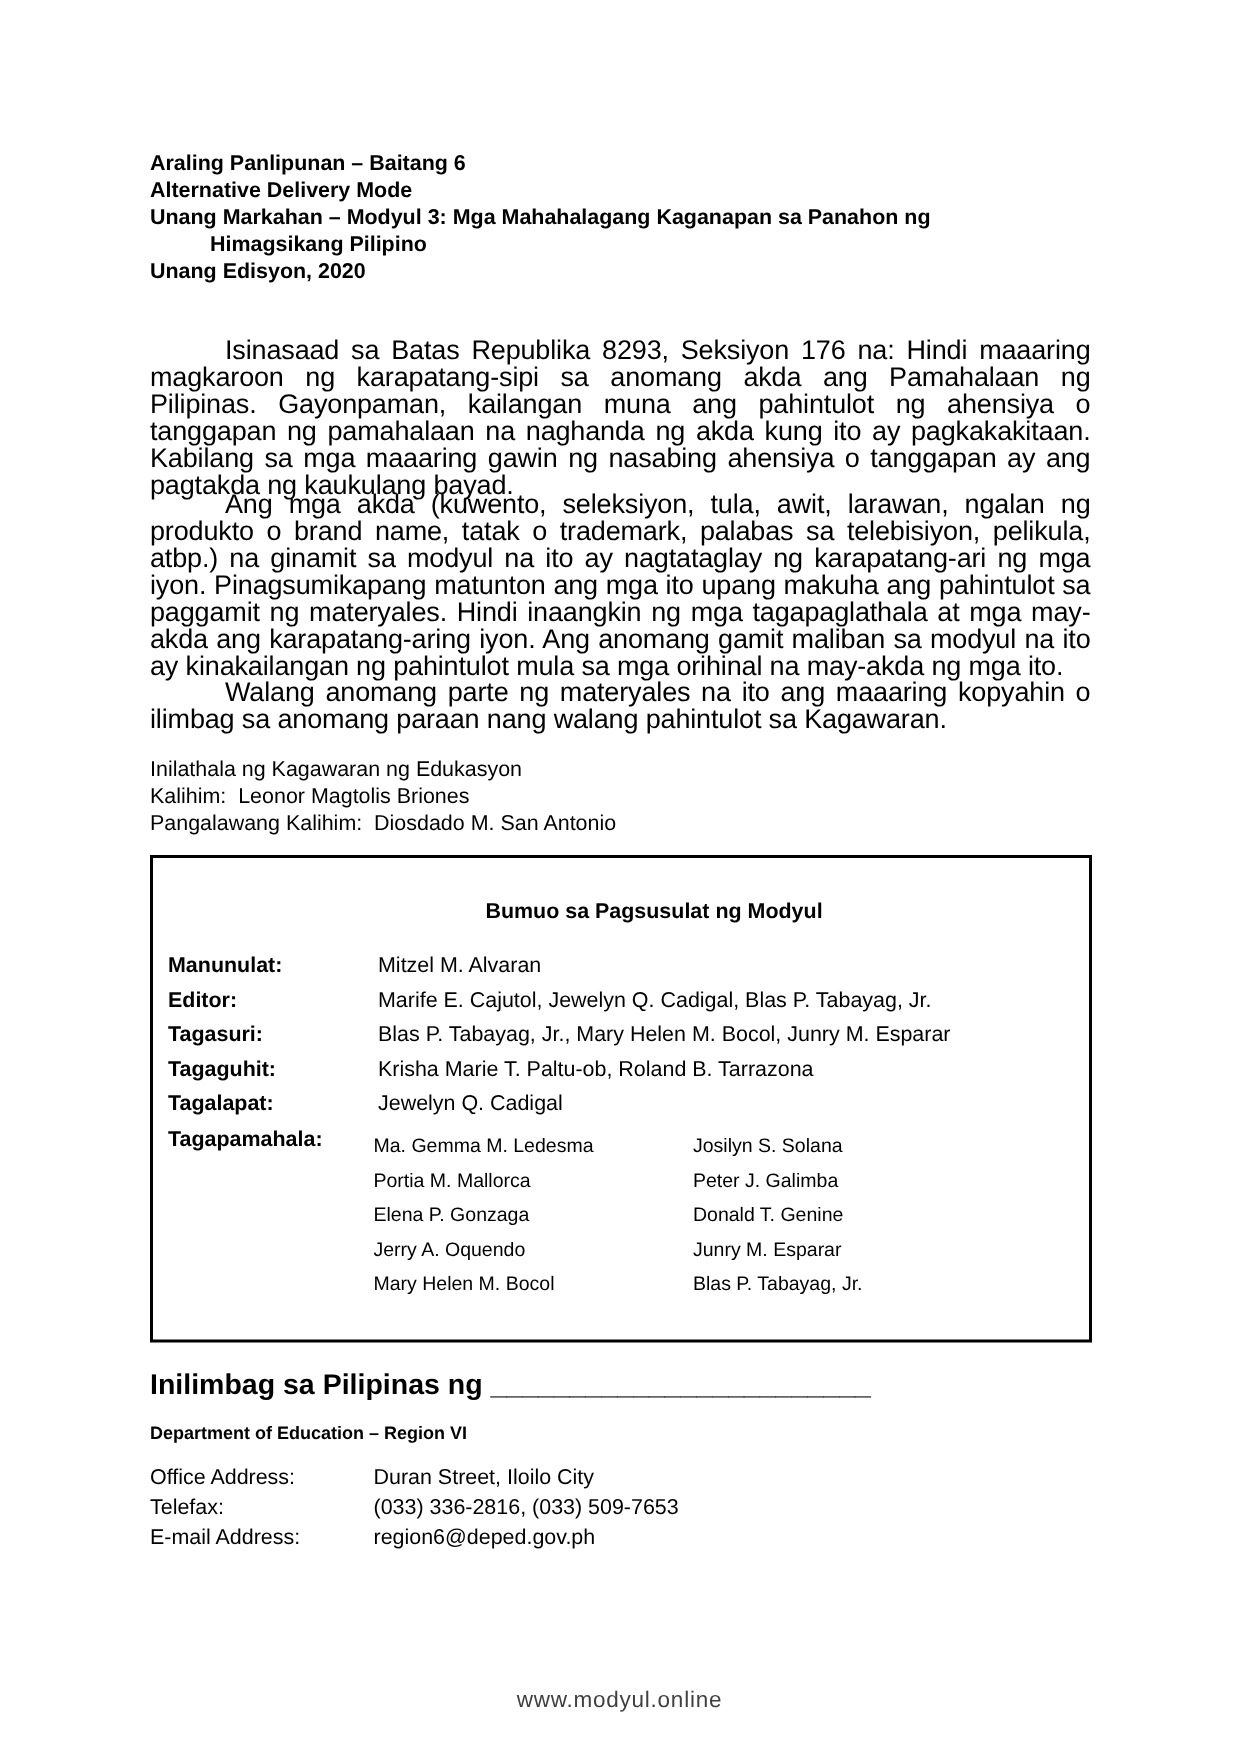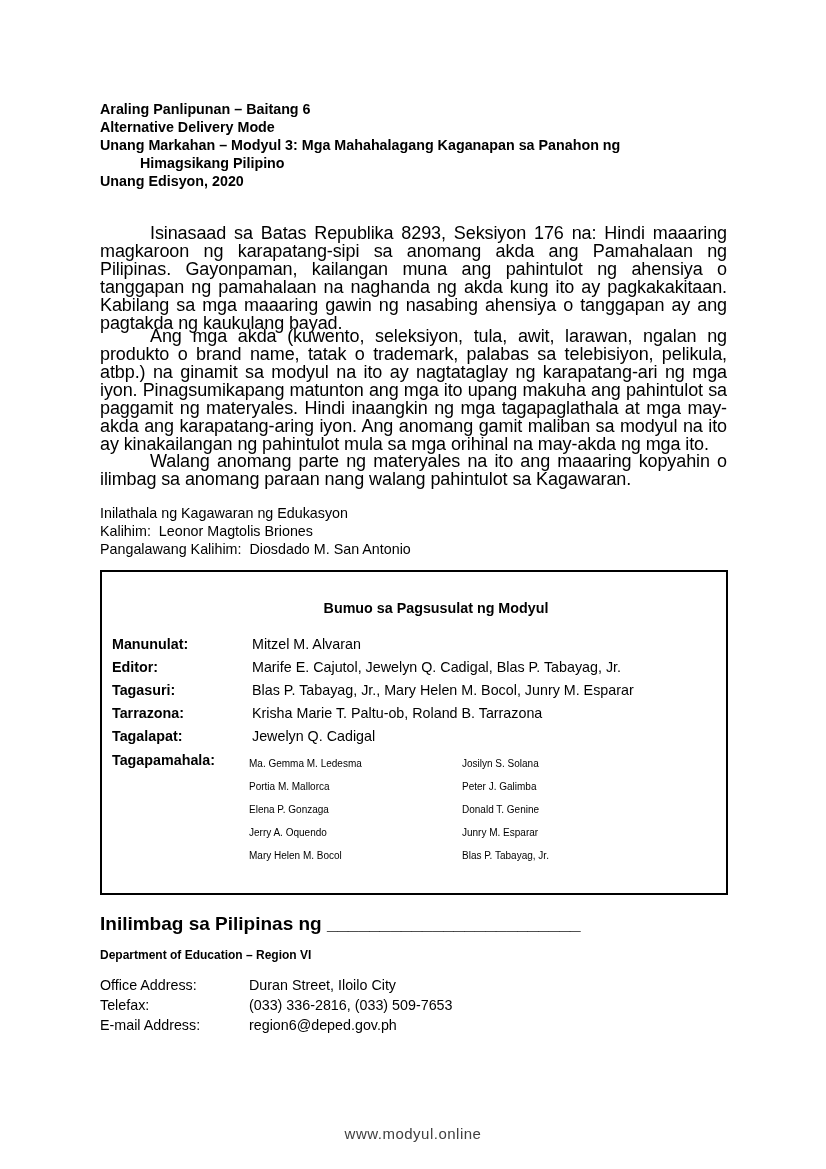--- a/index.html
+++ b/index.html
@@ -17,21 +17,21 @@
     .pub { left: 100px; top: 504px; font-size: 14.3px; line-height: 18px; }
     .box {
       position: absolute; left: 100px; top: 570px; width: 624px; height: 321px;
       border: 2px solid #000;
     }
     .box-title { position: absolute; left: 0; right: 0; top: 28px; text-align: center; font-weight: bold; font-size: 14.3px; padding-left: 44px; }
     .credit-row { position: absolute; left: 10px; font-size: 14.3px; height: 20px; }
     .credit-row .lbl { position: absolute; left: 0; font-weight: bold; white-space: nowrap; }
     .credit-row .val { position: absolute; left: 100px; white-space: nowrap; margin-left: 40px; }
     .mgr-label { position: absolute; left: 10px; top: 180px; font-weight: bold; font-size: 14.3px; }
-    .mgr-col { position: absolute; font-size: 10px; line-height: 23px; top: 180px; }
+    .mgr-col { position: absolute; font-size: 13px; line-height: 23px; top: 180px; }
     .printed { left: 100px; top: 913px; font-weight: bold; font-size: 19px; }
     .deped { left: 100px; top: 948px; font-weight: bold; font-size: 12px; }
     .contact { left: 100px; font-size: 14.3px; }
     .contact .k { position: absolute; left: 0; white-space: nowrap; }
     .contact .v { position: absolute; left: 149px; white-space: nowrap; }
     .watermark { left: 0; right: 0; top: 1125px; text-align: center; font-size: 15px; color: #404040; letter-spacing: 0.5px; }
   </style>
 </head>
 <body>
 
@@ -61,21 +61,21 @@
   </div>
   <div class="credit-row" style="top:87px;">
     <span class="lbl">Editor:</span>
     <span class="val">Marife E. Cajutol, Jewelyn Q. Cadigal, Blas P. Tabayag, Jr.</span>
   </div>
   <div class="credit-row" style="top:110px;">
     <span class="lbl">Tagasuri:</span>
     <span class="val">Blas P. Tabayag, Jr., Mary Helen M. Bocol, Junry M. Esparar</span>
   </div>
   <div class="credit-row" style="top:133px;">
-    <span class="lbl">Tarrazona:</span>
+    <span class="lbl">Tagaguhit:</span>
     <span class="val">Krisha Marie T. Paltu-ob, Roland B. Tarrazona</span>
   </div>
   <div class="credit-row" style="top:156px;">
     <span class="lbl">Tagalapat:</span>
     <span class="val">Jewelyn Q. Cadigal</span>
   </div>
 
   <div class="mgr-label">Tagapamahala:</div>
   <div class="mgr-col" style="left:147px;">
     <div>Ma. Gemma M. Ledesma</div>

